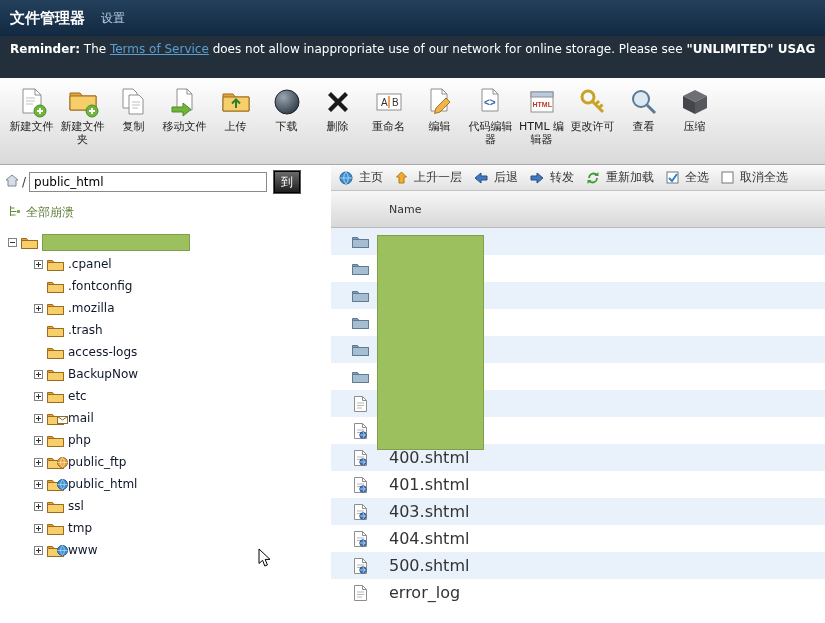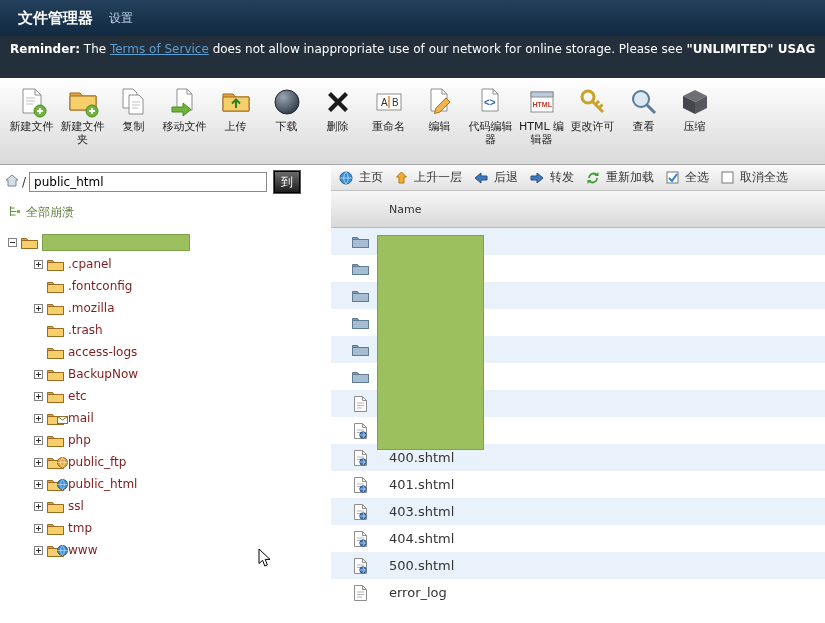--- a/index.html
+++ b/index.html
@@ -1,21 +1,21 @@
 <!DOCTYPE html>
 <html><head>
 <meta charset="utf-8">
 <style>
   * { margin:0; padding:0; box-sizing:border-box; }
   html,body { width:825px; height:623px; overflow:hidden; background:#fff;
     font-family:"DejaVu Sans","Liberation Sans",sans-serif; font-size:12px; color:#222; }
 
   
   .hdr { height:36px; background:linear-gradient(#24405c,#122941); display:flex; align-items:center;
-    gap:16px; padding:0 18px;font-family:Liberation Mono, monospace; }
+    gap:16px; padding:0 10px;font-family:Liberation Mono, monospace; }
   .hdr .title { color:#fff; font-weight:bold; font-size:15px; }
   .hdr .settings { color:#bcd2e6; font-size:12px; cursor:pointer; }
 
   
   .reminder { height:42px; background:#232f3a; color:#fff; padding:5px 10px; line-height:16px; font-size:12px; }
   .reminder .rline1 { white-space:nowrap; overflow:hidden; }
   .reminder b { font-weight:bold; }
   .reminder a.tos { color:#5a9fd4; text-decoration:underline; cursor:pointer; }
 
   
@@ -44,34 +44,34 @@
   
   .tree { padding-left:8px; padding-top:4px; }
   .tree-row { height:22px; display:flex; align-items:center; gap:4px; cursor:pointer; white-space:nowrap; }
   .tree-row.child { padding-left:26px; }
   .exp { width:9px; height:9px; border:1px solid #828282; background:#fff; position:relative; flex:none; }
   .exp::before { content:""; position:absolute; left:1px; top:3px; width:5px; height:1px; background:#333; }
   .exp.plus::after { content:""; position:absolute; left:3px; top:1px; width:1px; height:5px; background:#333; }
   .exp-spacer { width:9px; flex:none; }
   .t-ic { position:relative; display:inline-flex; flex:none; }
   .t-ic .mini { position:absolute; right:-4px; bottom:-2px; }
-  .t-lbl { font-size:12px; color:#7f1d1d; }
+  .t-lbl { font-size:12px; color:#0f172a; }
   .redact-tree { display:inline-block; width:148px; height:17px; background:#9cc05e; border:1px solid #7fa04a; }
 
   
   .nav-bar { height:26px; background:linear-gradient(#fbfbfb,#e2e2e2); border-bottom:1px solid #c2c2c2;
     display:flex; align-items:center; gap:12px; padding:0 8px; font-size:12px; color:#333; }
   .nav-item { display:flex; align-items:center; gap:6px; cursor:pointer; }
   .list-header { height:37px; background:linear-gradient(#f7f7f7,#d8d8d8); border-bottom:1px solid #b9b9b9;
     display:flex; align-items:center; padding-left:58px; font-size:11px; color:#333; }
   .rows { position:relative; }
   .frow { height:27px; display:flex; align-items:center; cursor:pointer; }
   .frow:nth-child(odd) { background:#e9f2fa; }
   .icell { width:58px; flex:none; display:flex; justify-content:center; }
-  .fname { font-size:13px; color:#333; }
+  .fname { font-size:16px; color:#333; }
   .redact-list { position:absolute; left:46px; top:7px; width:107px; height:215px;
     background:#9cc05e; border:1px solid #7fa04a; z-index:5; }
 
   
   .cursor { position:absolute; left:258px; top:548px; z-index:99; pointer-events:none; }
 </style>
 </head>
 <body>
 
 <div class="hdr">

